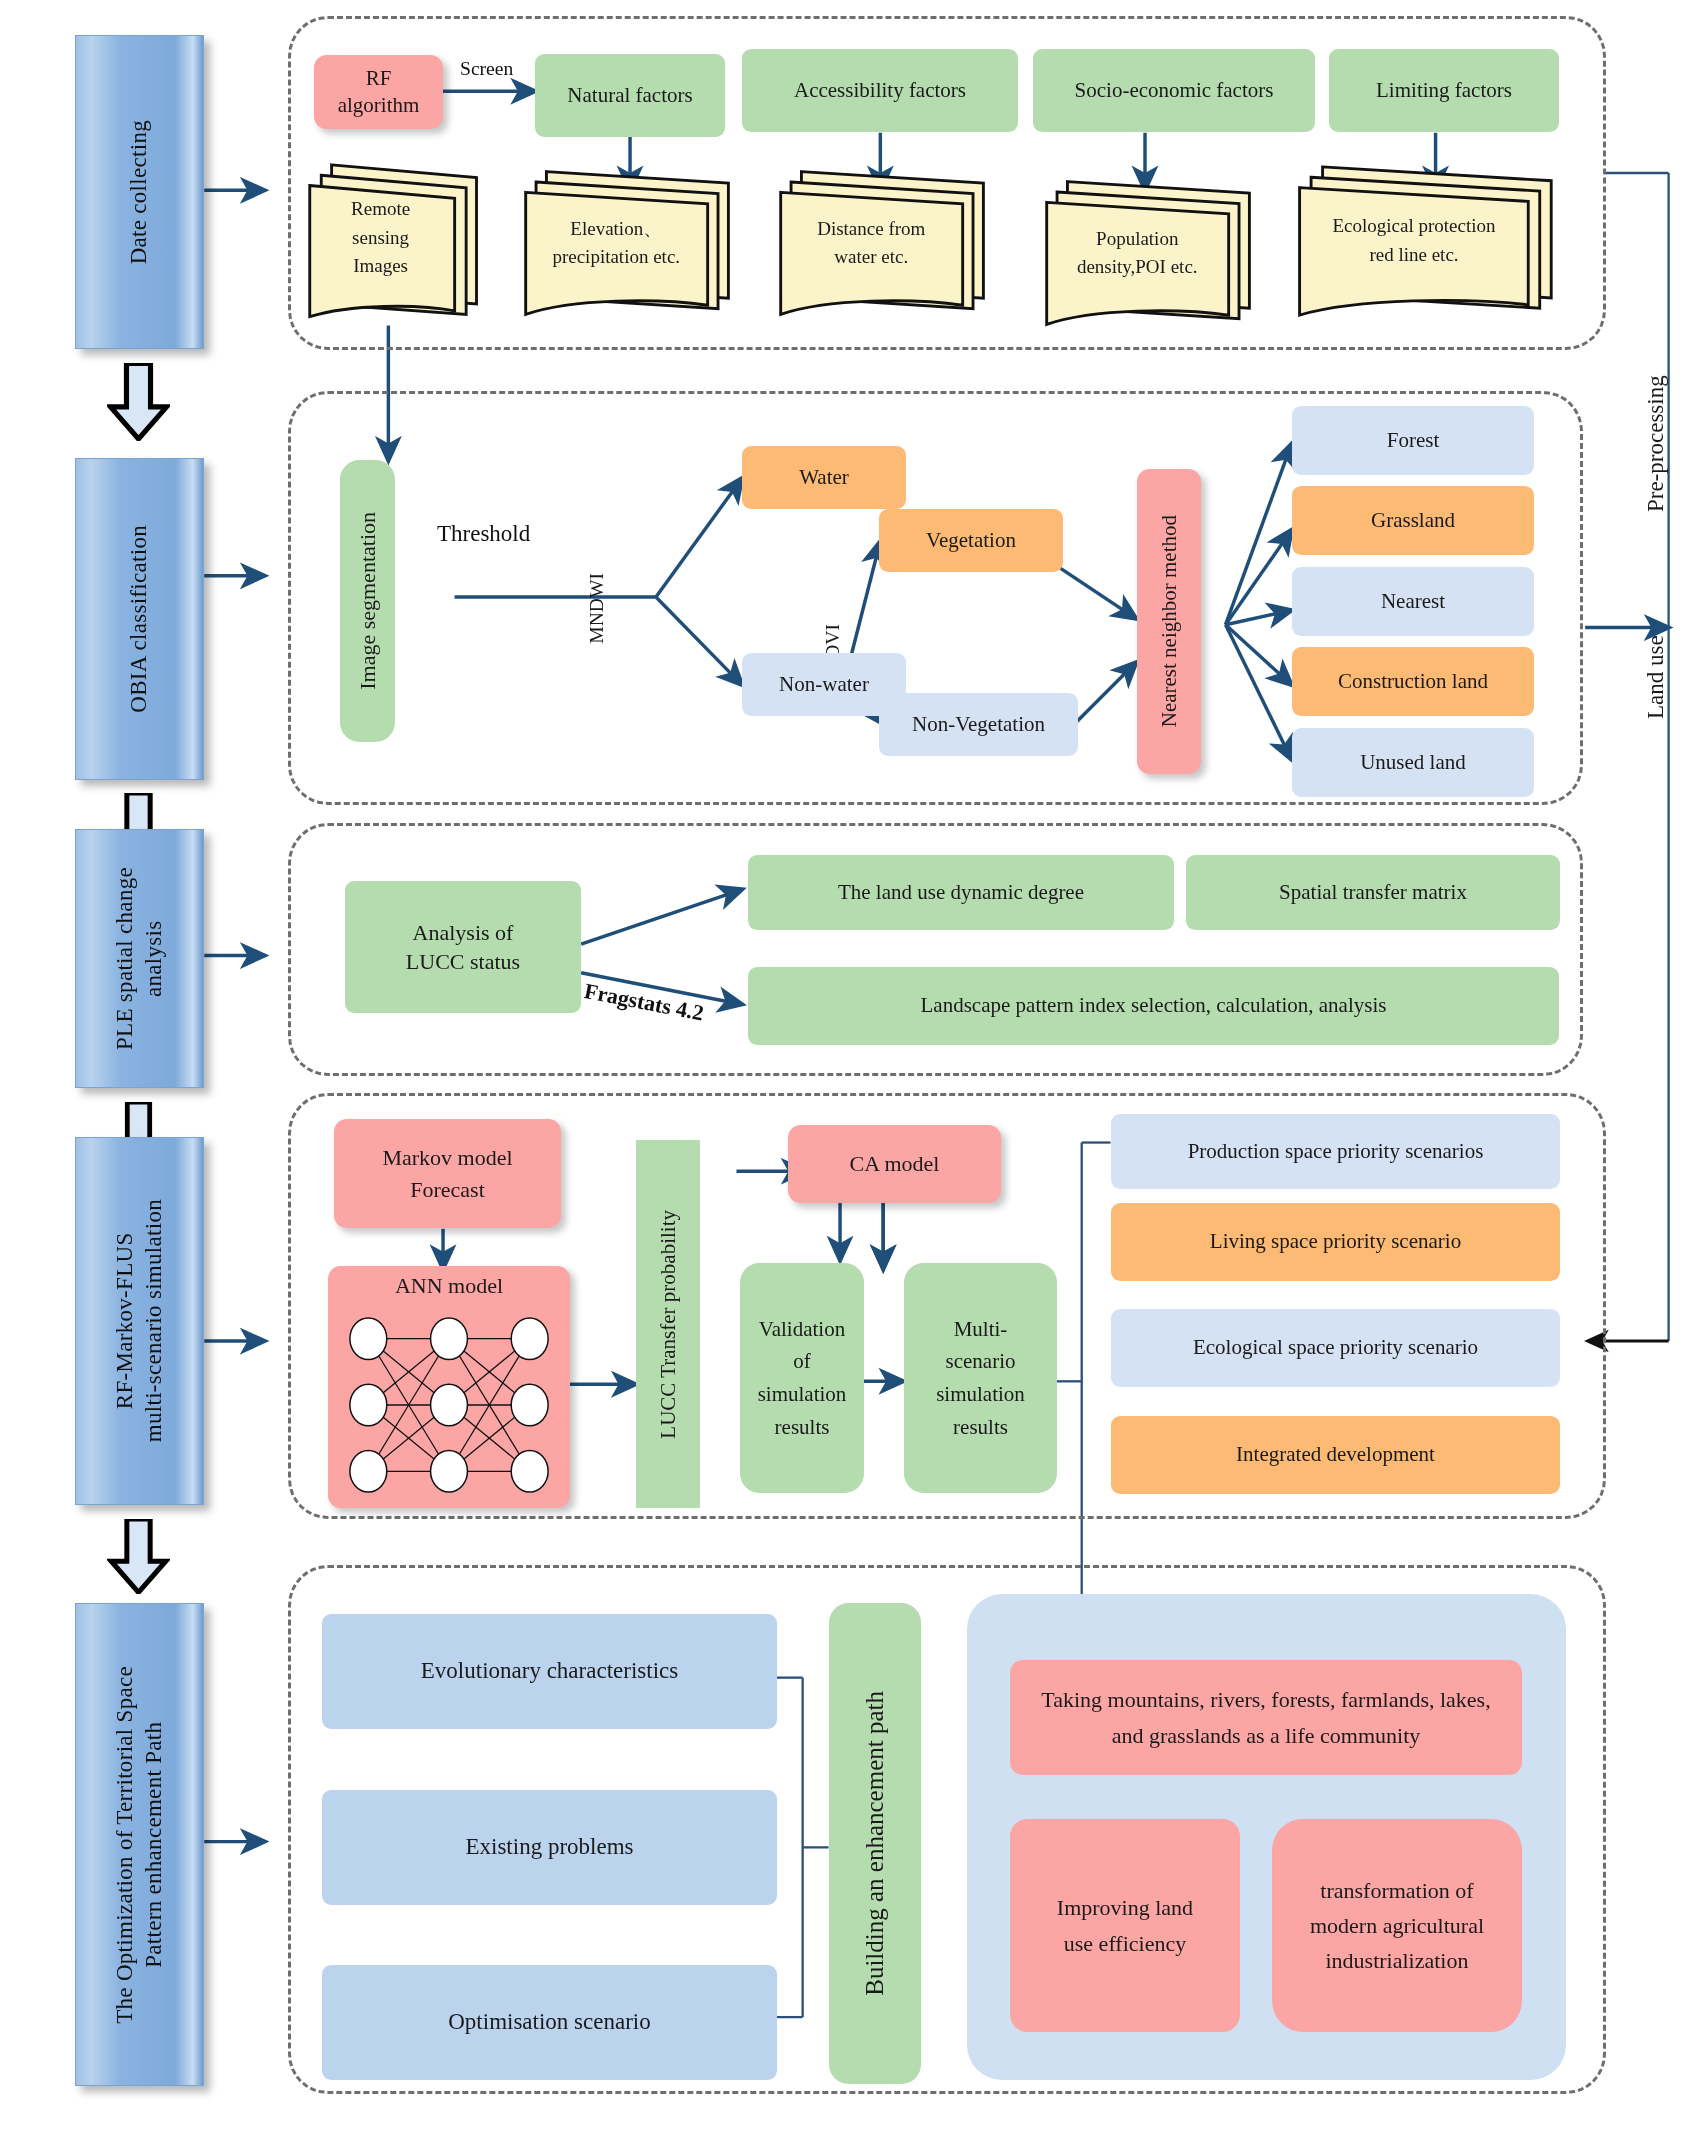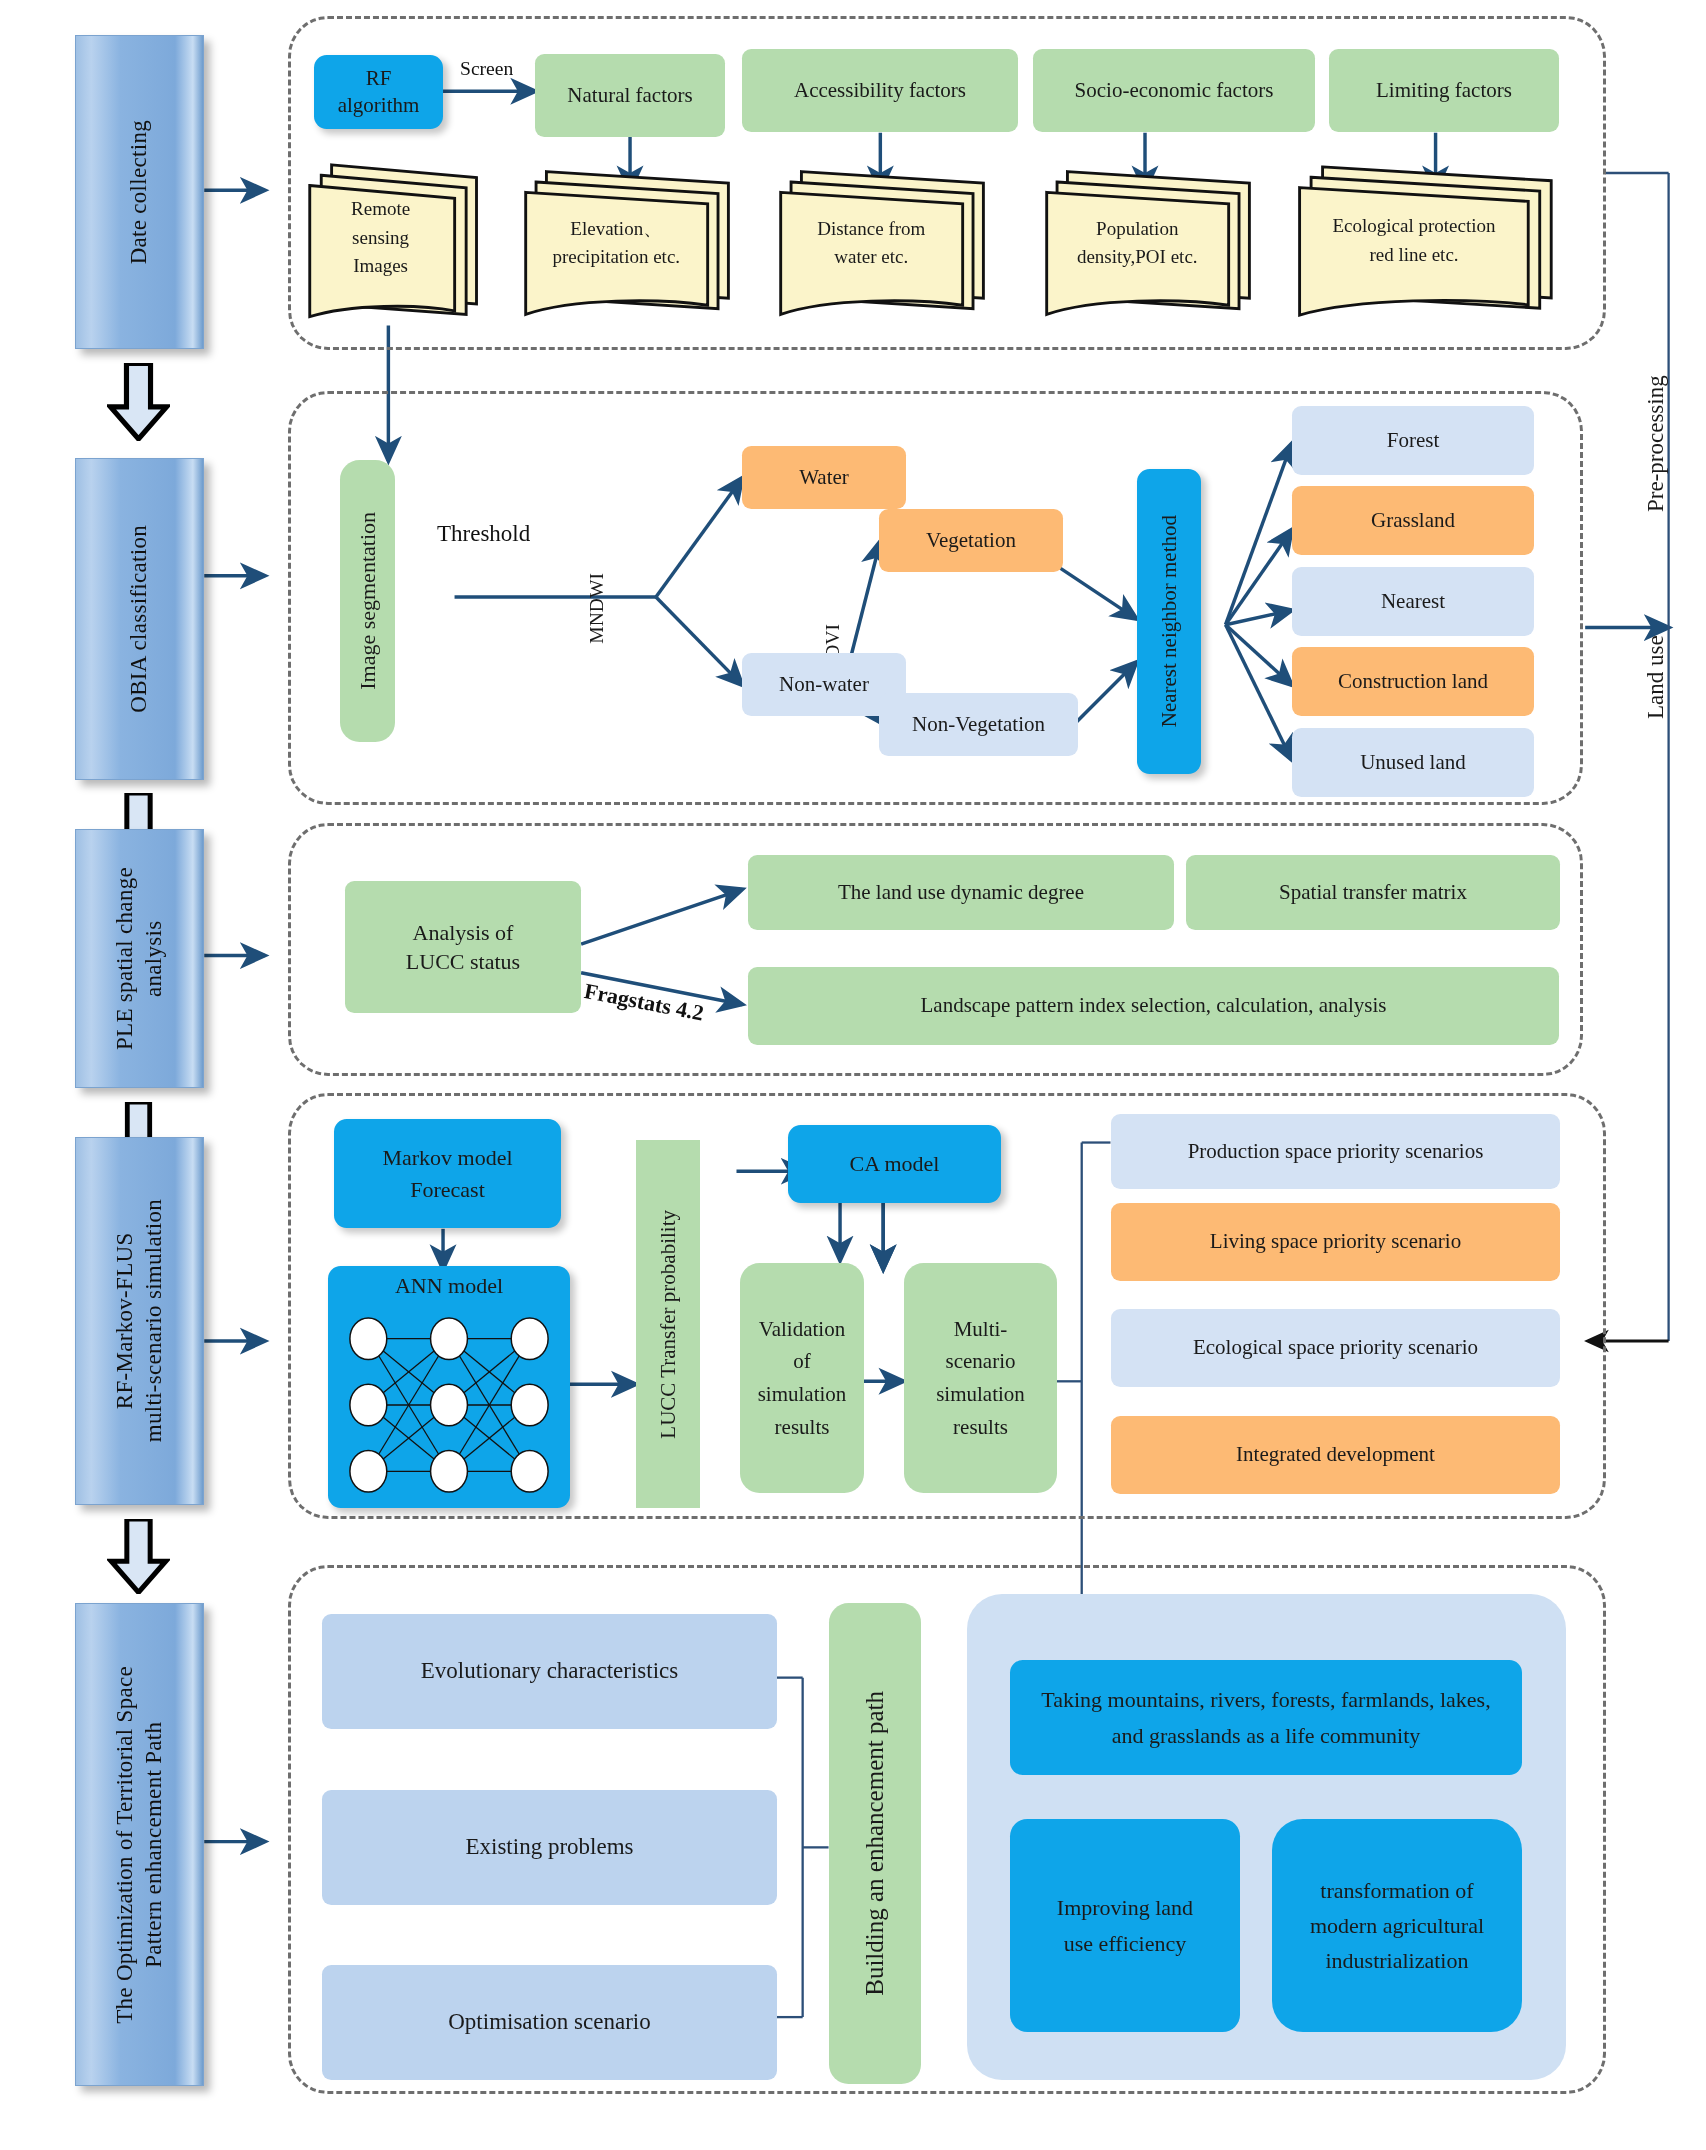--- a/index.html
+++ b/index.html
@@ -31,21 +31,21 @@
     text-align:center;font-family:"Liberation Serif",serif;
   }
 
   
   .fatarrow{width:53px;}
   .fatarrow svg{display:block;}
 
   
   .node{border-radius:9.2px;display:flex;align-items:center;justify-content:center;text-align:center;padding:3.5px 5.8px;font-size:21px;line-height:1.32;}
   .green{background:#b5dcae;}
-  .cream{background:#0ea5e9;border-radius:12.7px;box-shadow:4.6px 4.6px 7px rgba(0,0,0,.22);}
+  .cream{background:#fca5a5;border-radius:12.7px;box-shadow:4.6px 4.6px 7px rgba(0,0,0,.22);}
   .blue-lt{background:#d4e2f4;}
   .blue-md{background:#fdba74;}
   .blue-pale{background:#cfe0f3;}
   .blue-soft{background:#bcd3ee;}
   .roundbig{border-radius:19.6px;}
 
   .vlabel{writing-mode:vertical-rl;transform:rotate(180deg);}
 
   
   .stack{position:absolute;}
@@ -240,21 +240,21 @@
       <g fill="#fbf4ca" stroke="#111" stroke-width="5">
         <path d="M44,8 L360,28 L360,228 L44,208 Z"></path>
         <path d="M26,26 L342,46 L342,246 L26,226 Z"></path>
         <path d="M8,44 L324,64 C324,64 324,240 324,240 C240,228 90,228 8,256 Z"></path>
       </g>
     </svg>
     <div class="txt" style="white-space:pre-line;padding:0 40px 15px 11.5px;">Distance from
 water etc.</div>
   </div>
 
-  <div class="stack" style="left:1042px;top:167px;width:219px;height:167px;font-family:Liberation Serif, serif;">
+  <div class="stack" style="left:1042px;top:177px;width:219px;height:167px;font-family:Liberation Serif, serif;">
     <svg width="219" height="167" viewBox="0 0 380 290">
       <g fill="#fbf4ca" stroke="#111" stroke-width="5">
         <path d="M44,8 L360,28 L360,228 L44,208 Z"></path>
         <path d="M26,26 L342,46 L342,246 L26,226 Z"></path>
         <path d="M8,44 L324,64 C324,64 324,240 324,240 C240,228 90,228 8,256 Z"></path>
       </g>
     </svg>
     <div class="txt" style="white-space:pre-line;padding:0 40px 15px 11.5px;">Population
 density,POI etc.</div>
   </div>

